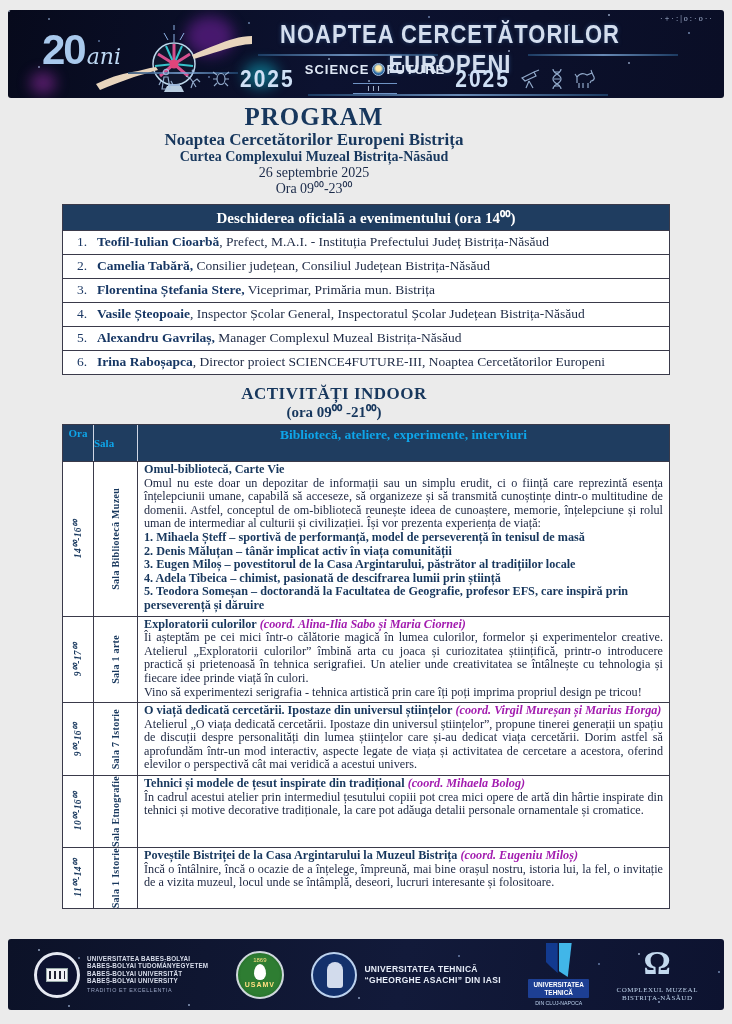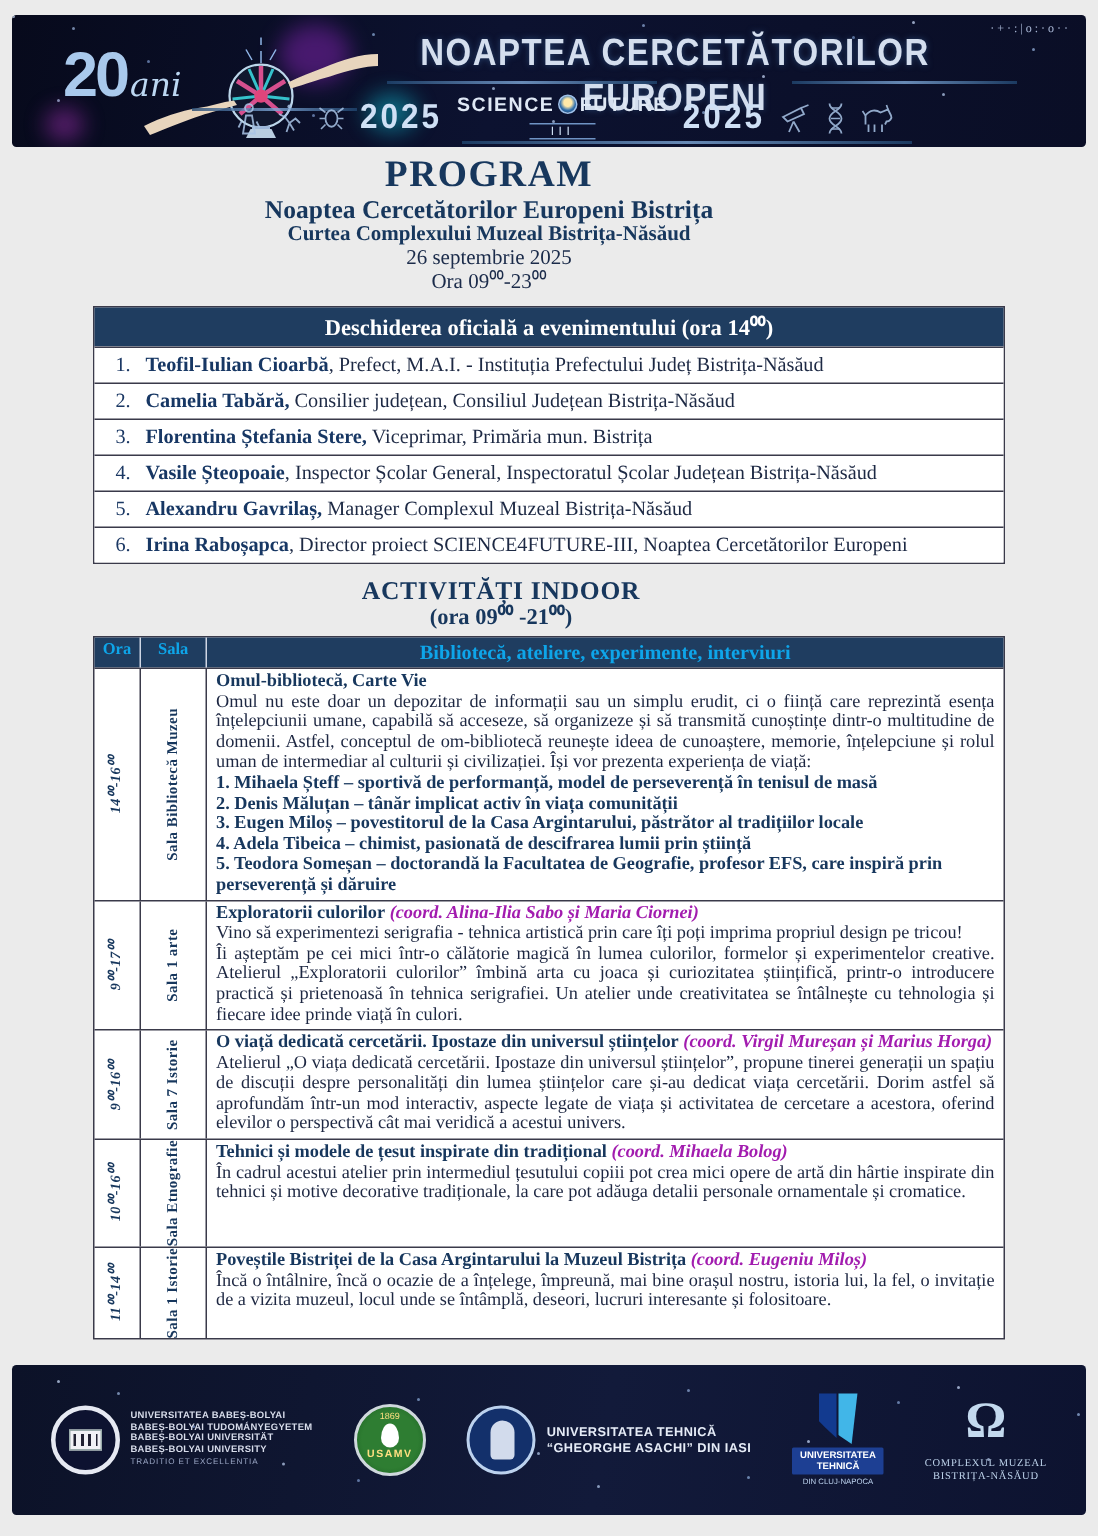--- a/index.html
+++ b/index.html
@@ -45,21 +45,21 @@
     justify-content:flex-start; gap:10px; font-family:"Liberation Sans",sans-serif;
   }
   .pict { opacity:.85; flex:0 0 auto; }
   .yr { font-size:21px; font-weight:bold; color:#cfe0f5; letter-spacing:2px; transform:scaleY(1.1); }
   .sci-logo { text-align:center; color:#dfe8f5; }
   .sci-top { font-size:13px; font-weight:bold; letter-spacing:1px; display:flex; align-items:center; gap:2px; justify-content:center;}
   .sci-ball { width:13px; height:13px; border-radius:50%; background:radial-gradient(circle at 50% 40%, #ffe9a8 0 30%, #2f6fae 60%, #14304f 100%); border:1px solid #9fc0e8; display:inline-block; }
   .sci-ed { font-size:8px; letter-spacing:3px; color:#cfe0f5; border-top:1px solid #6f93c4; border-bottom:1px solid #6f93c4; padding:0 14px; margin-top:1px; display:inline-block;}
 
   
-  .titleblock { position:absolute; left:12px; top:104px; width:628px; text-align:center; color:#17375d; }
+  .titleblock { position:absolute; left:0; top:104px; width:628px; text-align:center; color:#17375d; }
   .t-program { font-size:25px; font-weight:bold; letter-spacing:1px; line-height:26px; }
   .t-event   { font-size:17px; font-weight:bold; line-height:19px; }
   .t-venue   { font-size:14px; font-weight:bold; line-height:16px; }
   .t-date    { font-size:14px; line-height:16px; color:#1b2b4a; }
   .t-hours   { font-size:14px; line-height:16px; color:#1b2b4a; }
 
   
   .opening { position:absolute; left:62px; top:204px; width:608px; border:1px solid #3a3a4a; }
   .open-head { background:#1f3d60; color:#ffffff; font-weight:bold; font-size:15px; text-align:center; padding:2px 0 3px; }
   .open-row { display:flex; border-top:1px solid #3a3a4a; background:#fff; font-size:13.5px; line-height:16px; padding:3px 6px 4px 4px; color:#1b2740; }
@@ -69,37 +69,37 @@
 
   
   .indoorhead { position:absolute; left:0; top:384px; width:668px; text-align:center; color:#17375d; }
   .ih-title { font-size:17px; font-weight:bold; letter-spacing:.5px; line-height:19px; }
   .ih-hours { font-size:15px; font-weight:bold; line-height:18px; }
 
   
   .indoor { position:absolute; left:62px; top:424px; width:608px; border:1px solid #3a3a4a; background:#fff; }
   .ind-headrow { display:flex; background:#1f3d60; color:#0ea5e9; font-weight:bold; }
   .ind-headrow .c1 { width:31px; font-size:11px; padding:2px 0; text-align:center; border-right:1px solid #cfd6e4;}
-  .ind-headrow .c2 { width:44px; font-size:11px; padding:2px 0; text-align:center; border-right:1px solid #cfd6e4;}
+  .ind-headrow .c2 { width:44px; font-size:11px; padding:12px 0; text-align:left; border-right:1px solid #cfd6e4;}
   .ind-headrow .c3 { flex:1; font-size:13.5px; text-align:center; padding:2px 0;}
   .ind-row { display:flex; border-top:1px solid #3a3a4a; }
   .cell-ora, .cell-sala { display:flex; align-items:center; justify-content:center; flex:0 0 auto; }
   .cell-ora { width:31px; border-right:1px solid #3a3a4a; }
   .cell-sala { width:44px; border-right:1px solid #3a3a4a; }
   .vtext { writing-mode:vertical-rl; transform:rotate(180deg); font-weight:bold; color:#17375d; font-size:10px; letter-spacing:.3px; text-align:center; line-height:11px; }
   .cell-ora .vtext { font-style:italic; font-size:9.5px; }
   .cell-body { flex:1; padding:1px 6px 3px 6px; font-size:12.2px; line-height:13.6px; color:#1d2742; text-align:justify; }
   .act-title { font-weight:bold; color:#17375d; }
   .act-coord { font-weight:bold; font-style:italic; color:#a21caf; }
   .act-para { text-align:justify; }
   .act-item { font-weight:bold; color:#17375d; text-align:left; }
 
   
   .footer {
-    position:absolute; left:8px; bottom:14px; width:716px; height:100px;
+    position:absolute; left:8px; bottom:14px; width:716px; height:71px;
     background:linear-gradient(100deg,#0c1228 0%,#121a3a 55%,#0d1330 100%);
     border-radius:3px; display:flex; align-items:center; justify-content:space-between;
     padding:0 26px; overflow:hidden;
   }
   .flogo { display:flex; align-items:center; gap:7px; position:relative; }
   .seal { width:46px; height:46px; border-radius:50%; background:#0d1230; border:3px solid #e6e9f2; position:relative; flex:0 0 auto;}
   .seal-inner { position:absolute; left:9px; top:13px; width:22px; height:14px; background:#f2f2f6;
     border:1px solid #9aa; }
   .seal-cols { position:absolute; left:12px; top:16px; width:16px; height:8px;
     background:repeating-linear-gradient(90deg,#223 0 2px,#f2f2f6 2px 5px); }
@@ -264,22 +264,22 @@
 
   <div class="ind-row">
     <div class="cell-ora">
         <span class="vtext">9⁰⁰-17⁰⁰</span>
       </div>
     <div class="cell-sala">
         <span class="vtext">Sala 1 arte</span>
       </div>
     <div class="cell-body">
       <div><span class="act-title">Exploratorii culorilor</span> <span class="act-coord">(coord. Alina-Ilia Sabo și Maria Ciornei)</span></div>
+      <div class="act-para">Îi așteptăm pe cei mici într-o călătorie magică în lumea culorilor, formelor și experimentelor creative. Atelierul „Exploratorii culorilor” îmbină arta cu joaca și curiozitatea științifică, printr-o introducere practică și prietenoasă în tehnica serigrafiei. Un atelier unde creativitatea se întâlnește cu tehnologia și fiecare idee prinde viață în culori.</div>
       <div class="act-para">Vino să experimentezi serigrafia - tehnica artistică prin care îți poți imprima propriul design pe tricou!</div>
-      <div class="act-para">Îi așteptăm pe cei mici într-o călătorie magică în lumea culorilor, formelor și experimentelor creative. Atelierul „Exploratorii culorilor” îmbină arta cu joaca și curiozitatea științifică, printr-o introducere practică și prietenoasă în tehnica serigrafiei. Un atelier unde creativitatea se întâlnește cu tehnologia și fiecare idee prinde viață în culori.</div>
     </div>
   </div>
 
   <div class="ind-row">
     <div class="cell-ora">
         <span class="vtext">9⁰⁰-16⁰⁰</span>
       </div>
     <div class="cell-sala">
         <span class="vtext">Sala 7 Istorie</span>
       </div>

